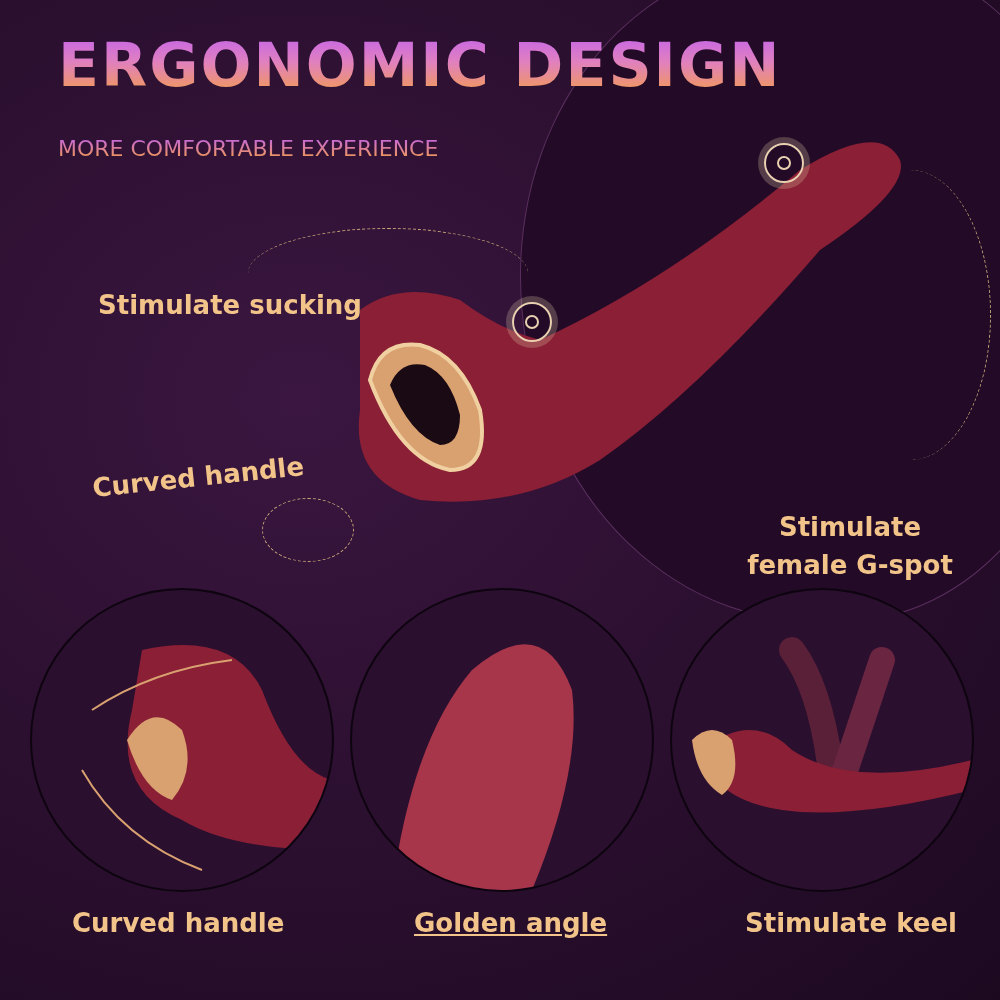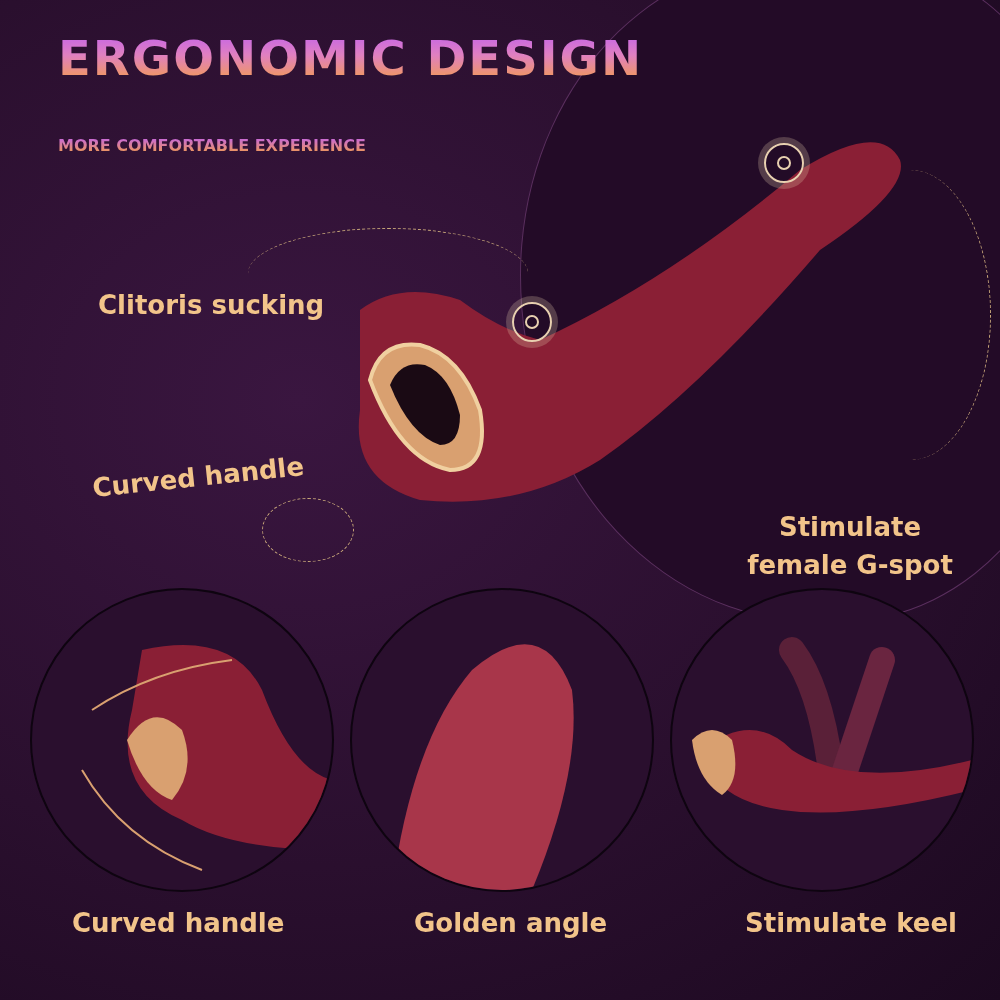--- a/index.html
+++ b/index.html
@@ -1,20 +1,20 @@
 <!DOCTYPE html>
 <html><head>
 <meta charset="utf-8">
 <style>
   html,body{margin:0;padding:0;}
   body{width:1000px;height:1000px;overflow:hidden;background:#2a0f2e;font-family:"Liberation Sans",sans-serif;position:relative;}
   .bg{position:absolute;inset:0;background:radial-gradient(ellipse at 30% 40%,#3a1640 0%,#2a0f2e 55%,#1c0920 100%);}
   .blob{position:absolute;left:520px;top:-40px;width:560px;height:660px;border-radius:50% 40% 45% 55%;background:#230b27;border:1px solid #5a2f5e;}
-  .title{position:absolute;left:58px;top:30px;font-size:48px;font-weight:900;letter-spacing:2px;color:#f0a04a;background:linear-gradient(180deg,#c060f0 0%,#e080c0 45%,#f5a040 100%);-webkit-background-clip:text;background-clip:text;-webkit-text-fill-color:transparent;font-family:"DejaVu Sans",sans-serif;}
-  .subtitle{position:absolute;left:58px;top:136px;font-size:16px;font-weight:700;color:#e07ad0;background:linear-gradient(180deg,#c060f0,#f5a040);-webkit-background-clip:text;background-clip:text;-webkit-text-fill-color:transparent;font-family:"DejaVu Sans",sans-serif;}
+  .title{position:absolute;left:58px;top:30px;font-size:60px;font-weight:900;letter-spacing:2px;color:#f0a04a;background:linear-gradient(180deg,#c060f0 0%,#e080c0 45%,#f5a040 100%);-webkit-background-clip:text;background-clip:text;-webkit-text-fill-color:transparent;font-family:"DejaVu Sans",sans-serif;}
+  .subtitle{position:absolute;left:58px;top:136px;font-size:22px;font-weight:400;color:#e07ad0;background:linear-gradient(180deg,#c060f0,#f5a040);-webkit-background-clip:text;background-clip:text;-webkit-text-fill-color:transparent;font-family:"DejaVu Sans",sans-serif;}
   .label{position:absolute;color:#f2c48a;font-weight:700;font-size:26px;font-family:"DejaVu Sans",sans-serif;text-align:center;}
   .product{position:absolute;left:340px;top:130px;width:580px;height:400px;}
   .circle{position:absolute;top:588px;width:300px;height:300px;border-radius:50%;border:2px solid #0e0410;background:#2a0f2e;overflow:hidden;}
   .dash{position:absolute;border:1px dashed #c9a87a;border-radius:50%;}
   .ring{position:absolute;width:36px;height:36px;border-radius:50%;border:2px solid #e8d0b0;box-shadow:0 0 0 6px rgba(232,208,176,0.25);}
   .ring::after{content:"";position:absolute;left:11px;top:11px;width:14px;height:14px;border-radius:50%;border:2px solid #e8d0b0;box-sizing:border-box;}
 </style>
 </head>
 <body>
 
@@ -30,21 +30,21 @@
   <path d="M50 255 Q60 230 85 235 Q110 245 120 285 Q120 315 100 315 Q70 305 50 255 Z" fill="#1a0a14"></path>
 </svg>
 
 <div class="ring" style="left:512px;top:302px;"></div>
 <div class="ring" style="left:764px;top:143px;"></div>
 
 <div class="dash" style="left:248px;top:228px;width:280px;height:90px;border-bottom:none;border-left:none;border-right:none;"></div>
 <div class="dash" style="left:830px;top:170px;width:160px;height:290px;border-left:none;border-top:none;border-bottom:none;"></div>
 <div class="dash" style="left:262px;top:498px;width:90px;height:62px;"></div>
 
-<div class="label" style="left:98px;top:290px;">Clitoris sucking</div>
+<div class="label" style="left:98px;top:290px;">Stimulate sucking</div>
 <div class="label" style="left:92px;top:462px;transform:rotate(-6deg);">Curved handle</div>
 <div class="label" style="left:735px;top:464px;width:230px;line-height:38px;margin-top:44px;">
   <span>Stimulate female G-spot</span>
 </div>
 
 <div class="circle" style="left:30px;">
   <svg width="300" height="300" viewBox="0 0 300 300">
     <path d="M110 60 Q200 40 230 100 Q260 180 300 190 L300 260 Q200 260 150 230 Q80 200 100 120 Z" fill="#8a1f35"></path>
     <path d="M95 150 Q120 110 150 140 Q165 180 140 210 Q110 200 95 150 Z" fill="#d9a070"></path>
     <path d="M60 120 Q120 80 200 70 M50 180 Q90 250 170 280" stroke="#d9a070" stroke-width="2" fill="none"></path>
@@ -58,14 +58,14 @@
 <div class="circle" style="left:670px;">
   <svg width="300" height="300" viewBox="0 0 300 300">
     <path d="M120 60 Q150 100 160 190" stroke="#5a2038" stroke-width="26" fill="none" stroke-linecap="round"></path>
     <path d="M210 70 Q190 130 170 190" stroke="#6a2540" stroke-width="26" fill="none" stroke-linecap="round"></path>
     <path d="M30 160 Q80 120 120 160 Q180 200 300 170 L300 200 Q180 230 110 220 Q40 210 30 160 Z" fill="#8a1f35"></path>
     <path d="M20 150 Q40 130 60 150 Q70 190 50 205 Q25 190 20 150 Z" fill="#d9a070"></path>
   </svg>
 </div>
 
 <div class="label" style="left:72px;top:908px;">Curved handle</div>
-<div class="label" style="left:414px;top:908px;">Golden angle</div>
+<div class="label" style="left:414px;top:908px;text-decoration:underline;">Golden angle</div>
 <div class="label" style="left:745px;top:908px;">Stimulate keel</div>
 
 </body></html>

